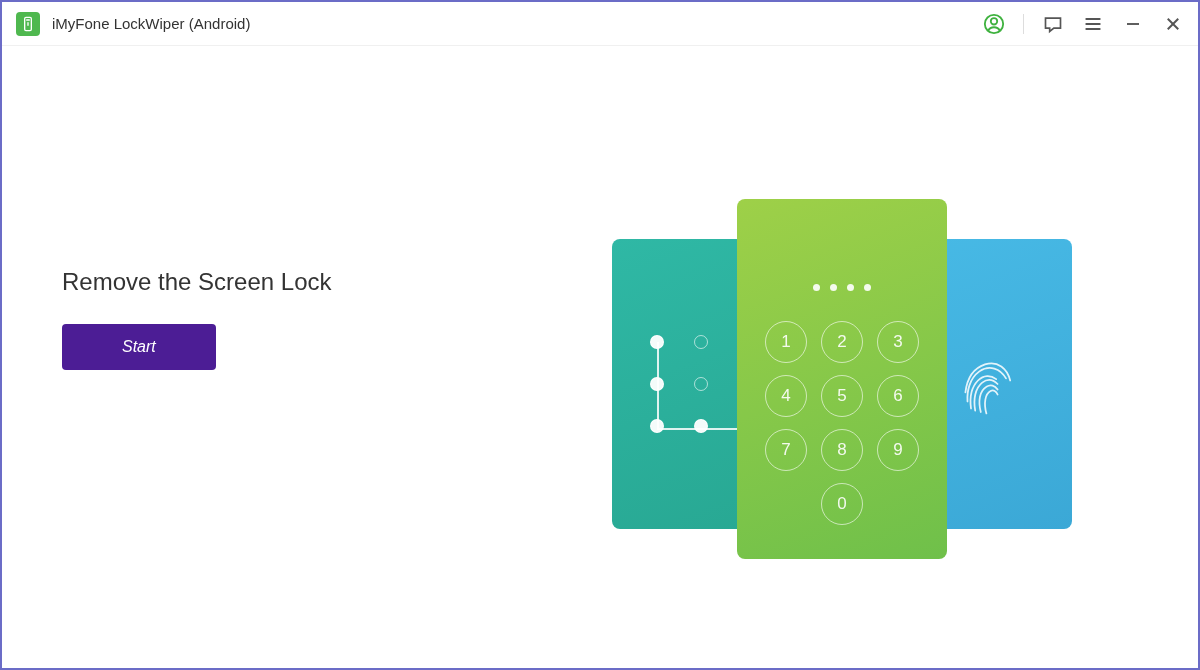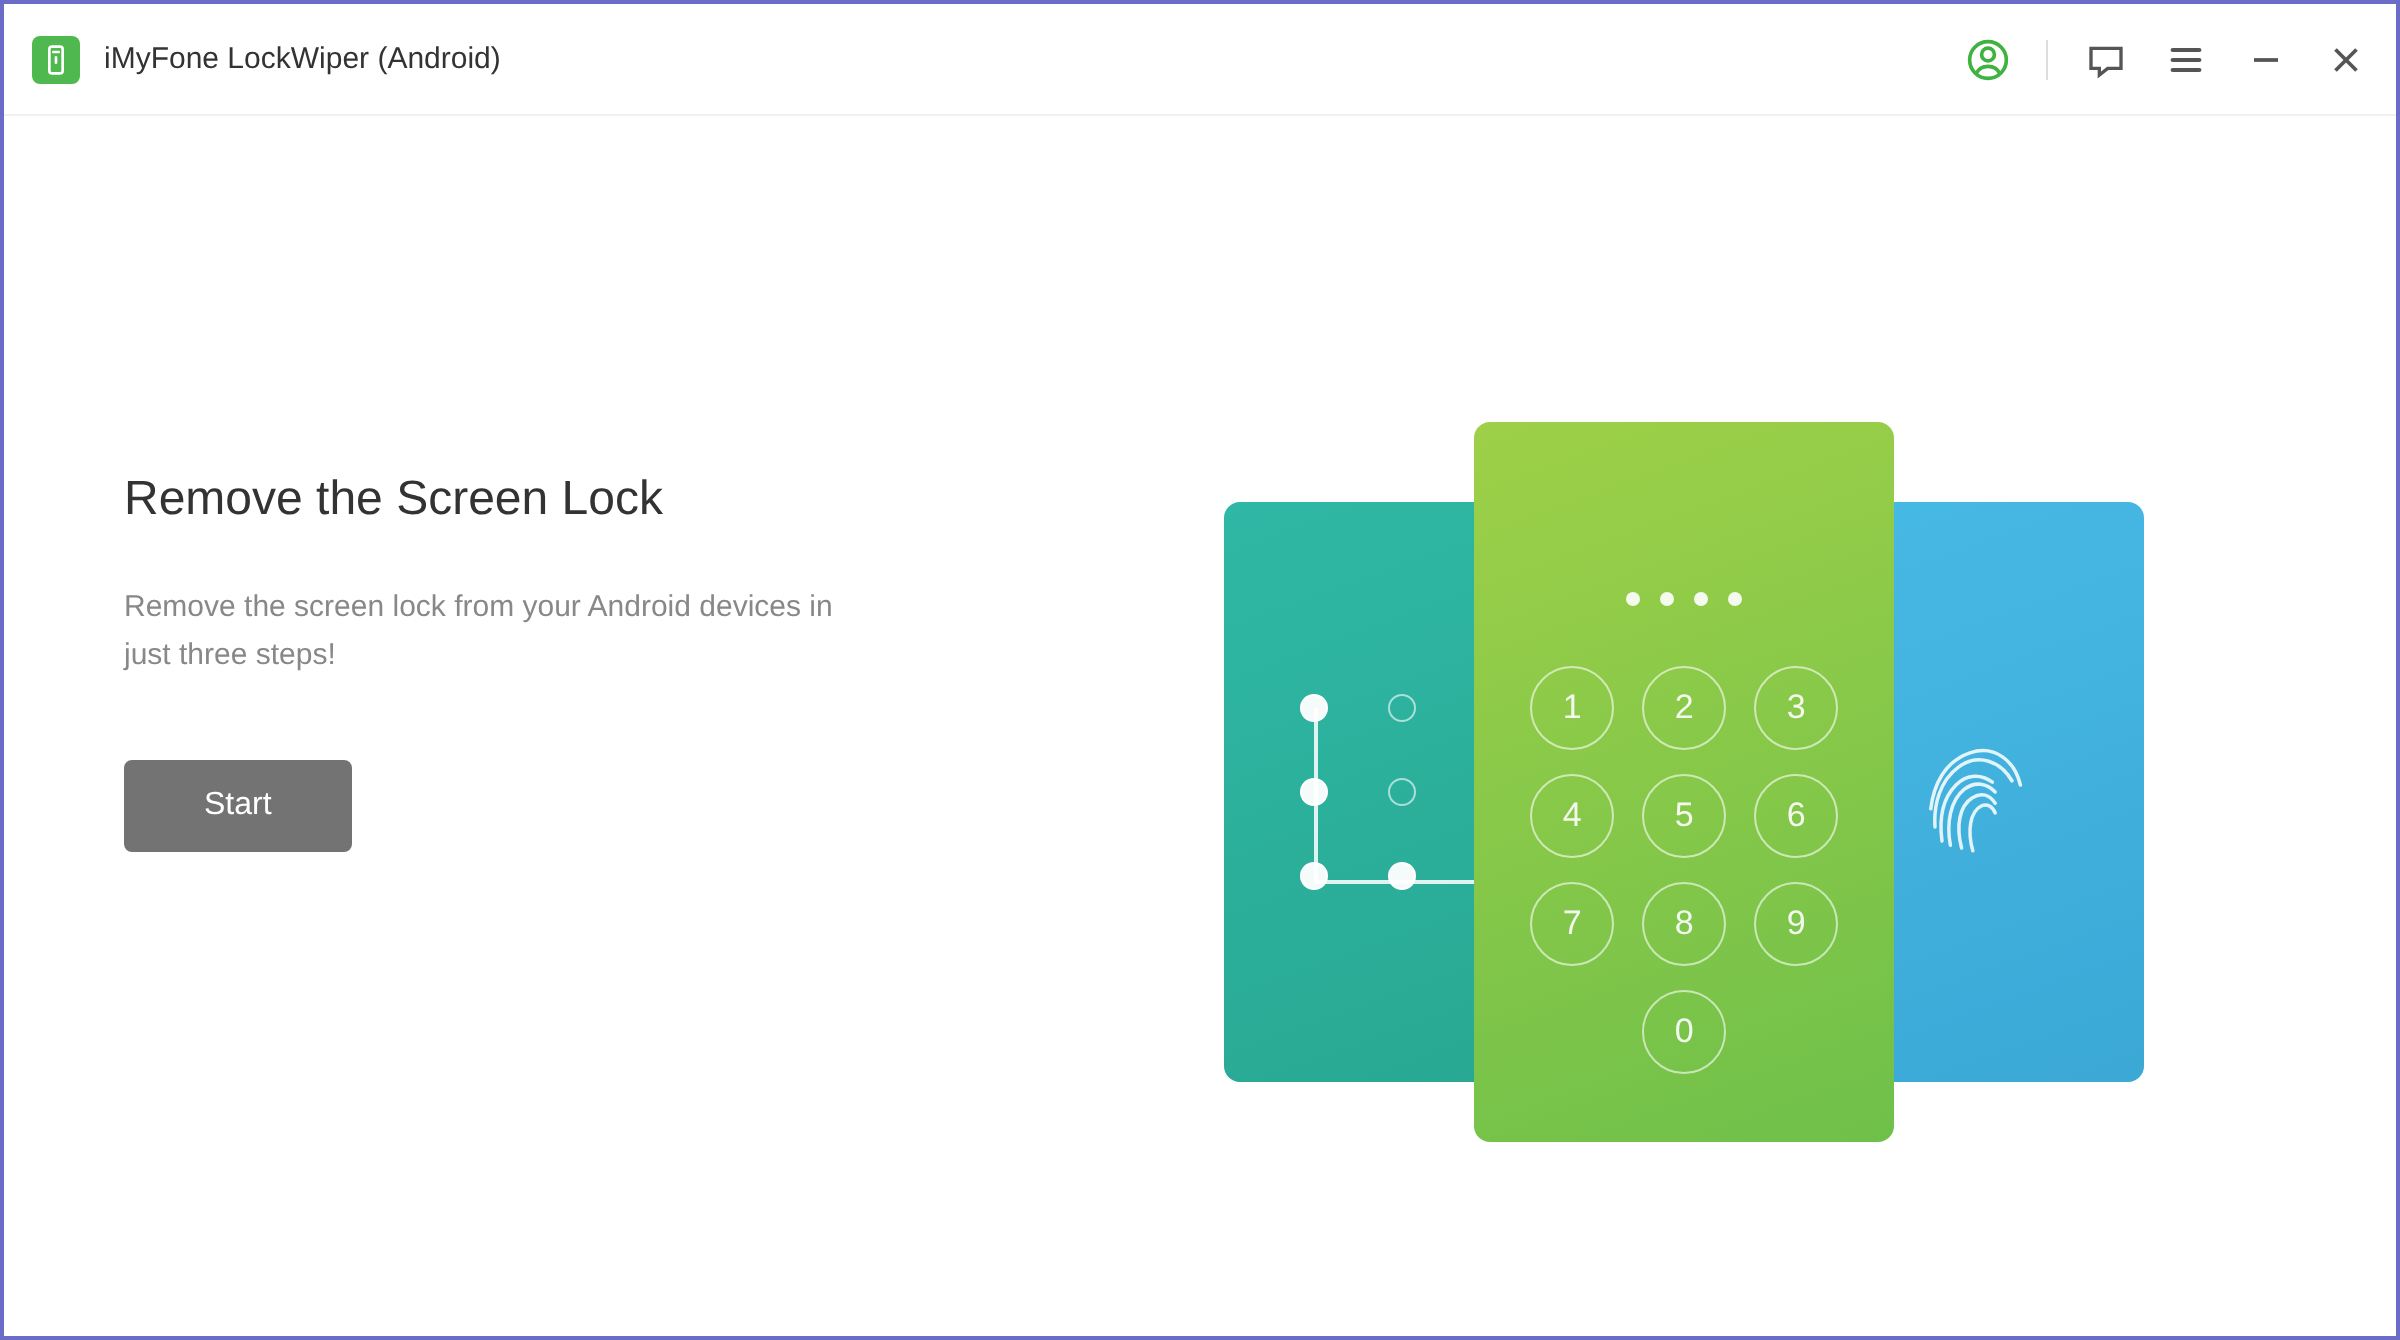--- a/index.html
+++ b/index.html
@@ -10,21 +10,21 @@
     body {
       font-family: -apple-system, BlinkMacSystemFont, "Segoe UI", Arial, sans-serif;
       background: #fff;
       width: 1200px;
       height: 670px;
       overflow: hidden;
       border: 2px solid #6b6cc7;
       position: relative;
     }
     .titlebar {
-      height: 56px;
+      height: 44px;
       display: flex;
       align-items: center;
       padding: 0 14px;
       background: #fff;
       border-bottom: 1px solid #f0f0f0;
     }
     .app-logo {
       width: 24px;
       height: 24px;
       background: #4fb84f;
@@ -83,27 +83,28 @@
       margin-bottom: 28px;
     }
     .description {
       font-size: 15px;
       color: #888;
       line-height: 1.6;
       margin-bottom: 40px;
       max-width: 380px;
     }
     .start-button {
-      background: #737373;
+      background: #4c1d95;
       color: #fff;
       border: none;
-      padding: 14px 40px;
+      padding: 14px 60px;
       font-size: 16px;
       border-radius: 4px;
       cursor: pointer;
+      font-style: italic;
     }
     .right-panel {
       flex: 1;
       position: relative;
       height: 100%;
       display: flex;
       align-items: center;
       justify-content: center;
     }
     .cards-container {
@@ -249,21 +250,20 @@
         <line x1="5" y1="5" x2="19" y2="19"></line>
         <line x1="19" y1="5" x2="5" y2="19"></line>
       </svg>
     </div>
   </div>
 </div>
 
 <div class="content">
   <div class="left-panel">
     <h1 class="heading">Remove the Screen Lock</h1>
-    <p class="description">Remove the screen lock from your Android devices in just three steps!</p>
     <button class="start-button">Start</button>
   </div>
 
   <div class="right-panel">
     <div class="cards-container">
 
       <div class="card card-left">
         <div class="pattern-grid">
           <div class="pattern-line" style="left:7px; top:7px; width:2px; height:88px;"></div>
           <div class="pattern-line" style="left:7px; top:93px; width:88px; height:2px;"></div>

